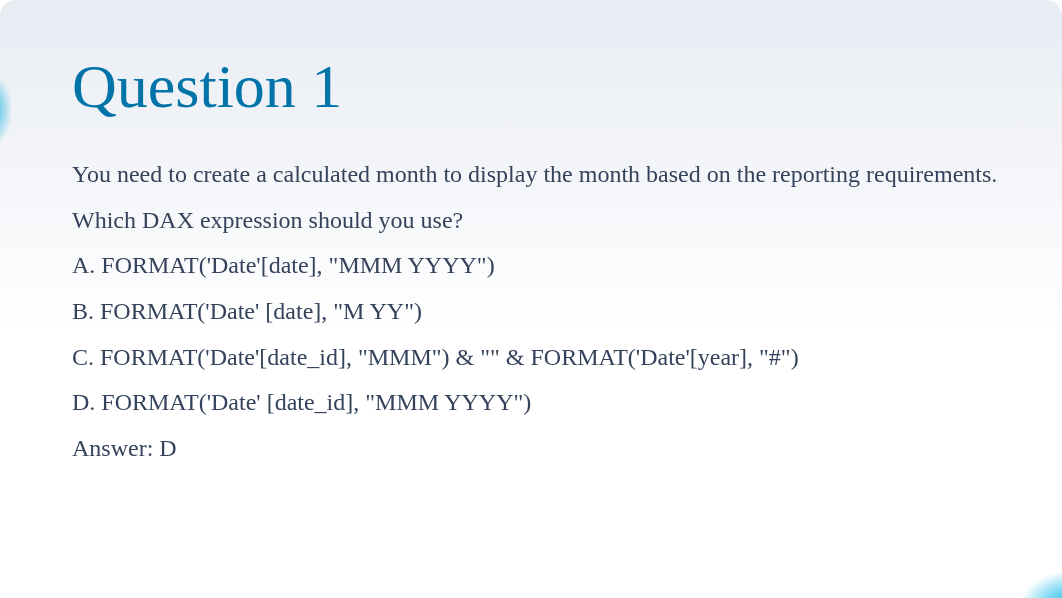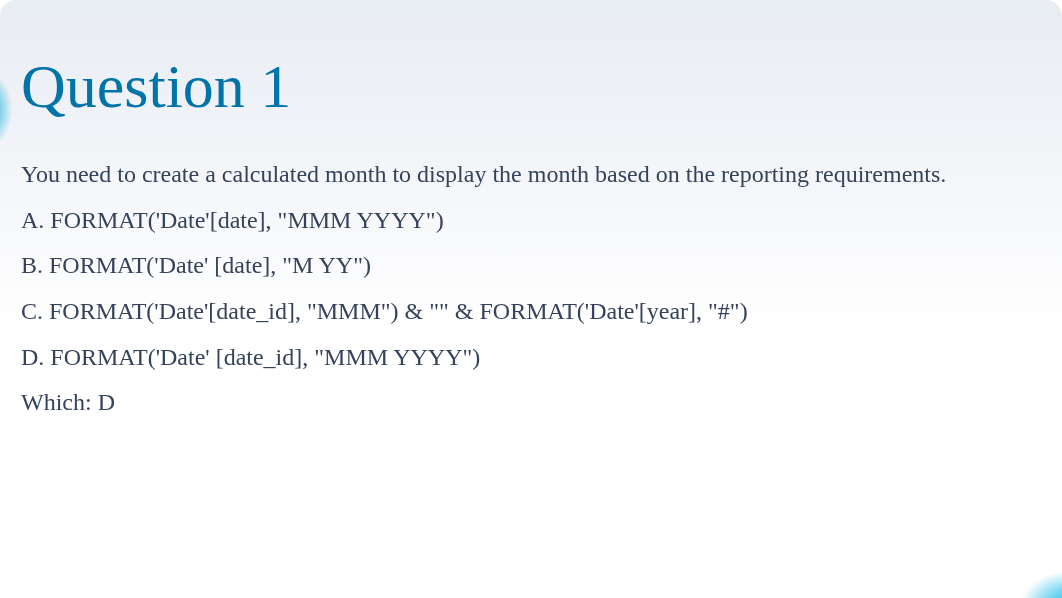--- a/index.html
+++ b/index.html
@@ -14,21 +14,21 @@
       height: 598px;
       overflow: hidden;
       position: relative;
     }
     .slide {
       width: 100%;
       height: 100%;
       position: relative;
       border-radius: 16px;
       background: linear-gradient(to bottom, #e8ecf3 0%, #f2f4f8 25%, #ffffff 55%);
-      padding: 52px 52px 40px 21px;
+      padding: 52px 52px 40px 72px;
     }
     .corner-glow-top-left {
       position: absolute;
       top: 70px;
       left: -10px;
       width: 40px;
       height: 80px;
       background: radial-gradient(ellipse 30px 50px at 0% 50%, rgba(0, 170, 220, 0.9) 0%, rgba(0, 170, 220, 0.4) 40%, transparent 75%);
       pointer-events: none;
     }
@@ -62,19 +62,20 @@
 <body>
 
 <div class="slide">
   <div class="corner-glow-top-left"></div>
   <div class="corner-glow-bottom-right"></div>
 
   <h1 class="title">Question 1</h1>
 
   <div class="body-text">
     <p>You need to create a calculated month to display the month based on the reporting requirements.</p>
+    <p>Which DAX expression should you use?</p>
     <p>A. FORMAT('Date'[date], "MMM YYYY")</p>
     <p>B. FORMAT('Date' [date], "M YY")</p>
     <p>C. FORMAT('Date'[date_id], "MMM") &amp; "" &amp; FORMAT('Date'[year], "#")</p>
     <p>D. FORMAT('Date' [date_id], "MMM YYYY")</p>
-    <p>Which: D</p>
+    <p>Answer: D</p>
   </div>
 </div>
 
 </body></html>

